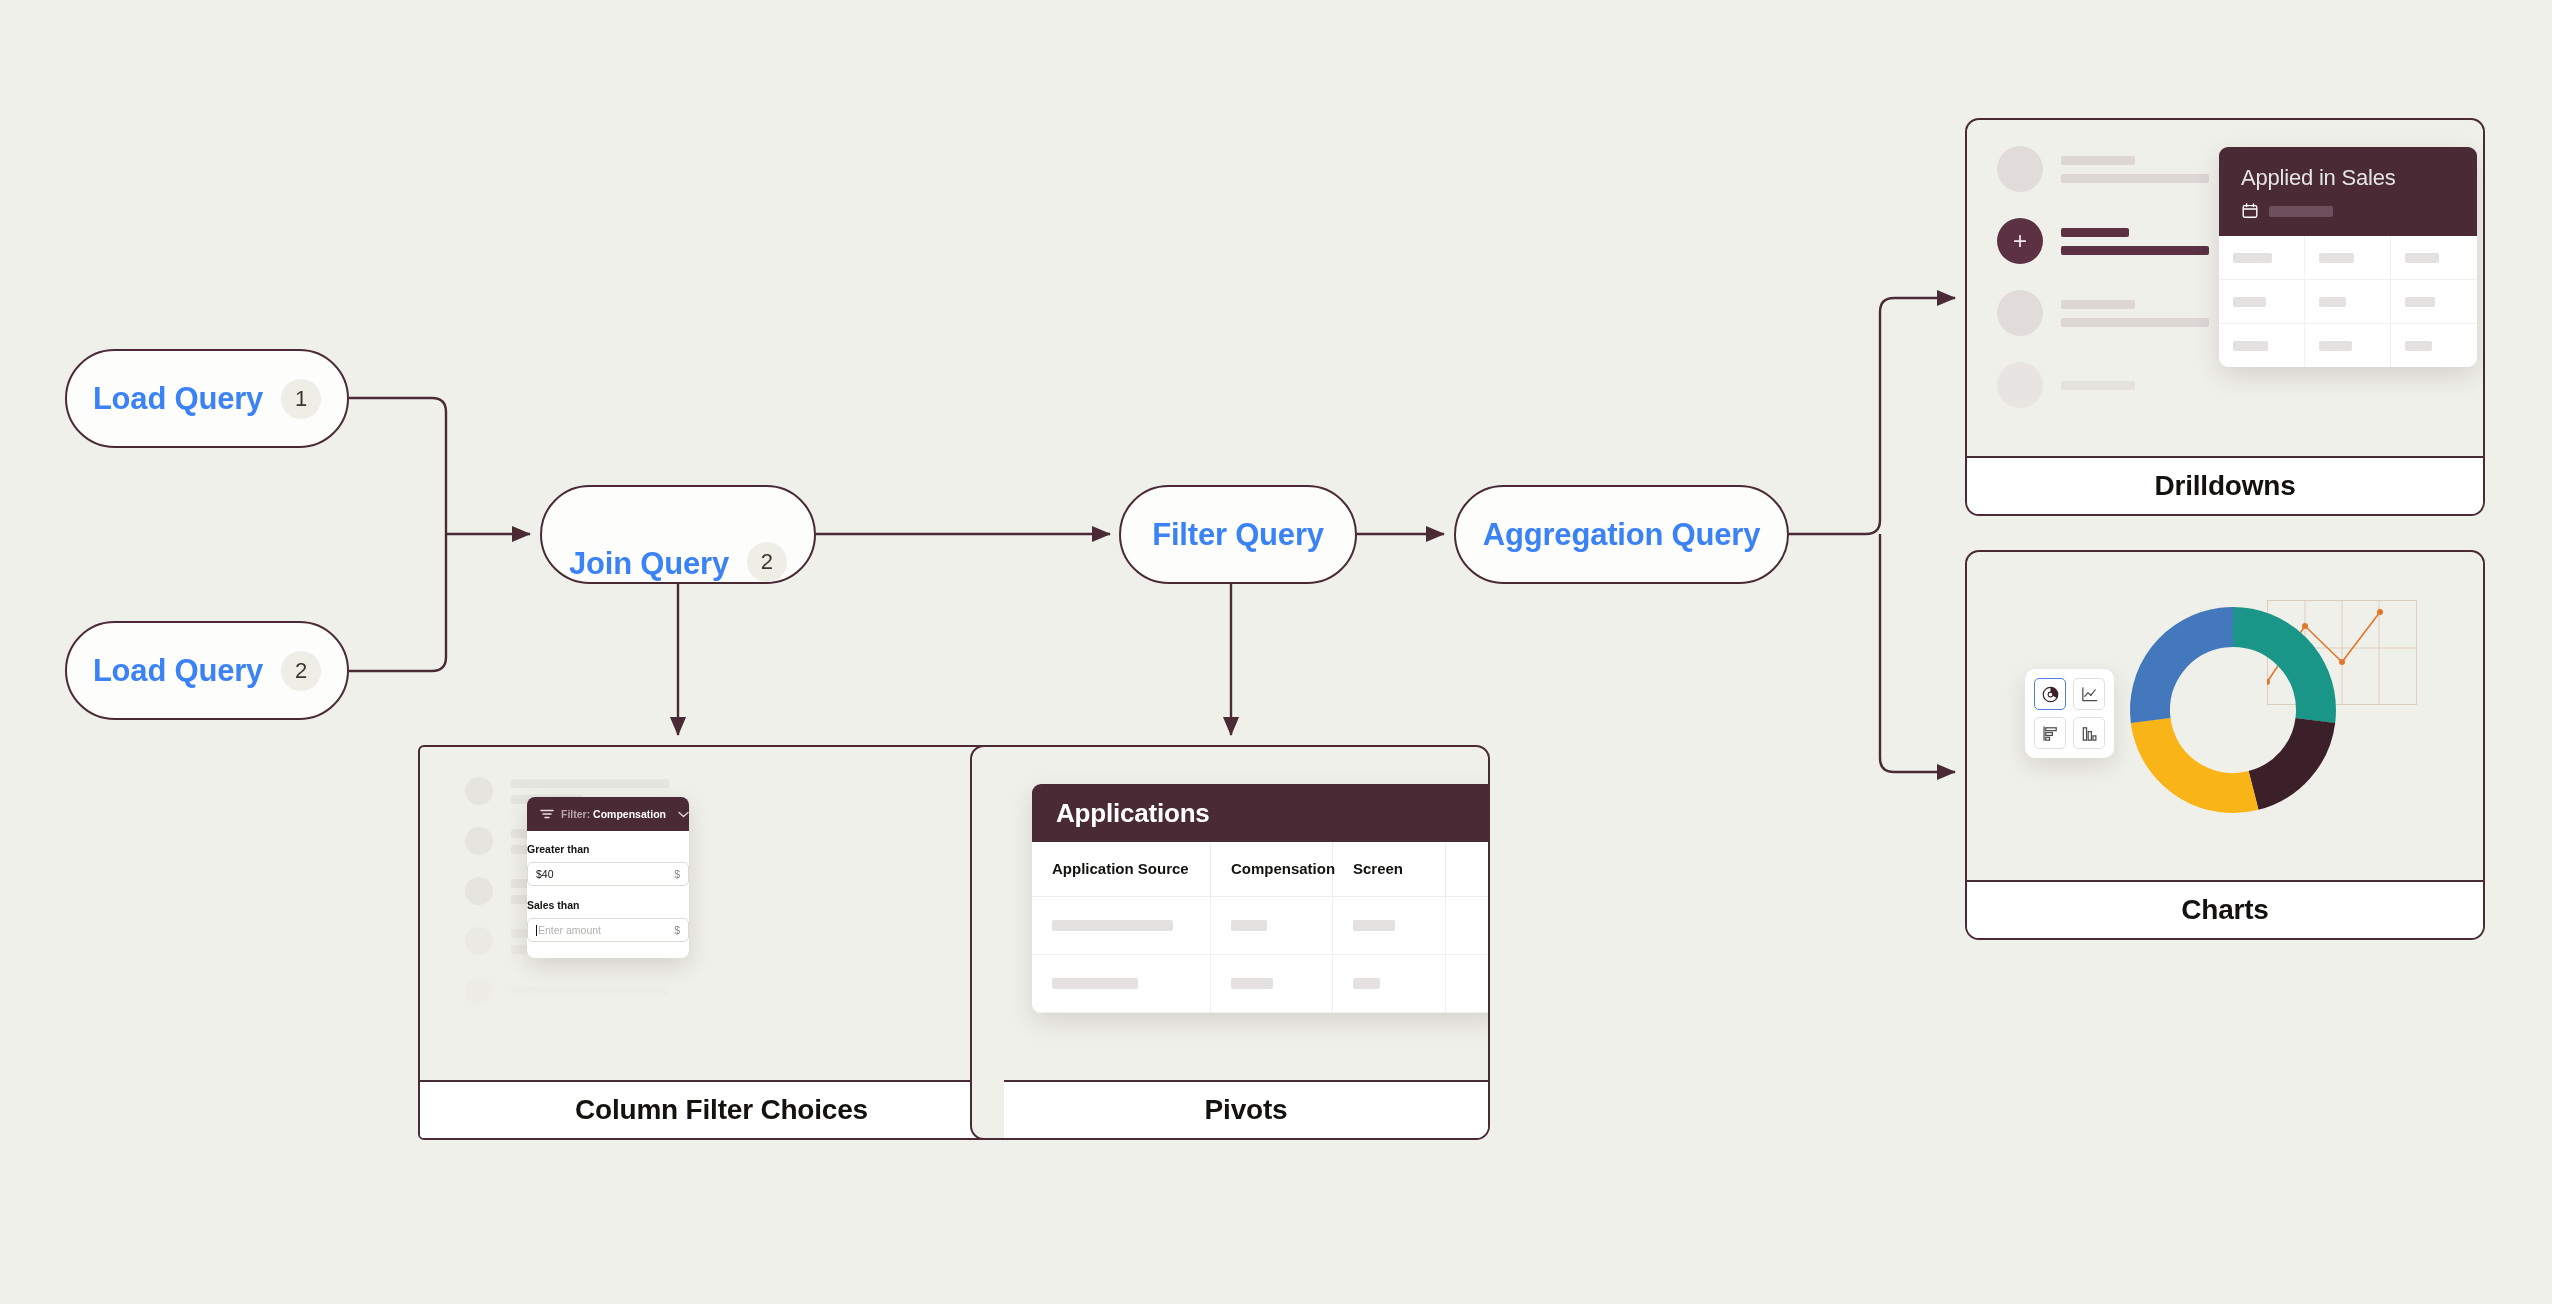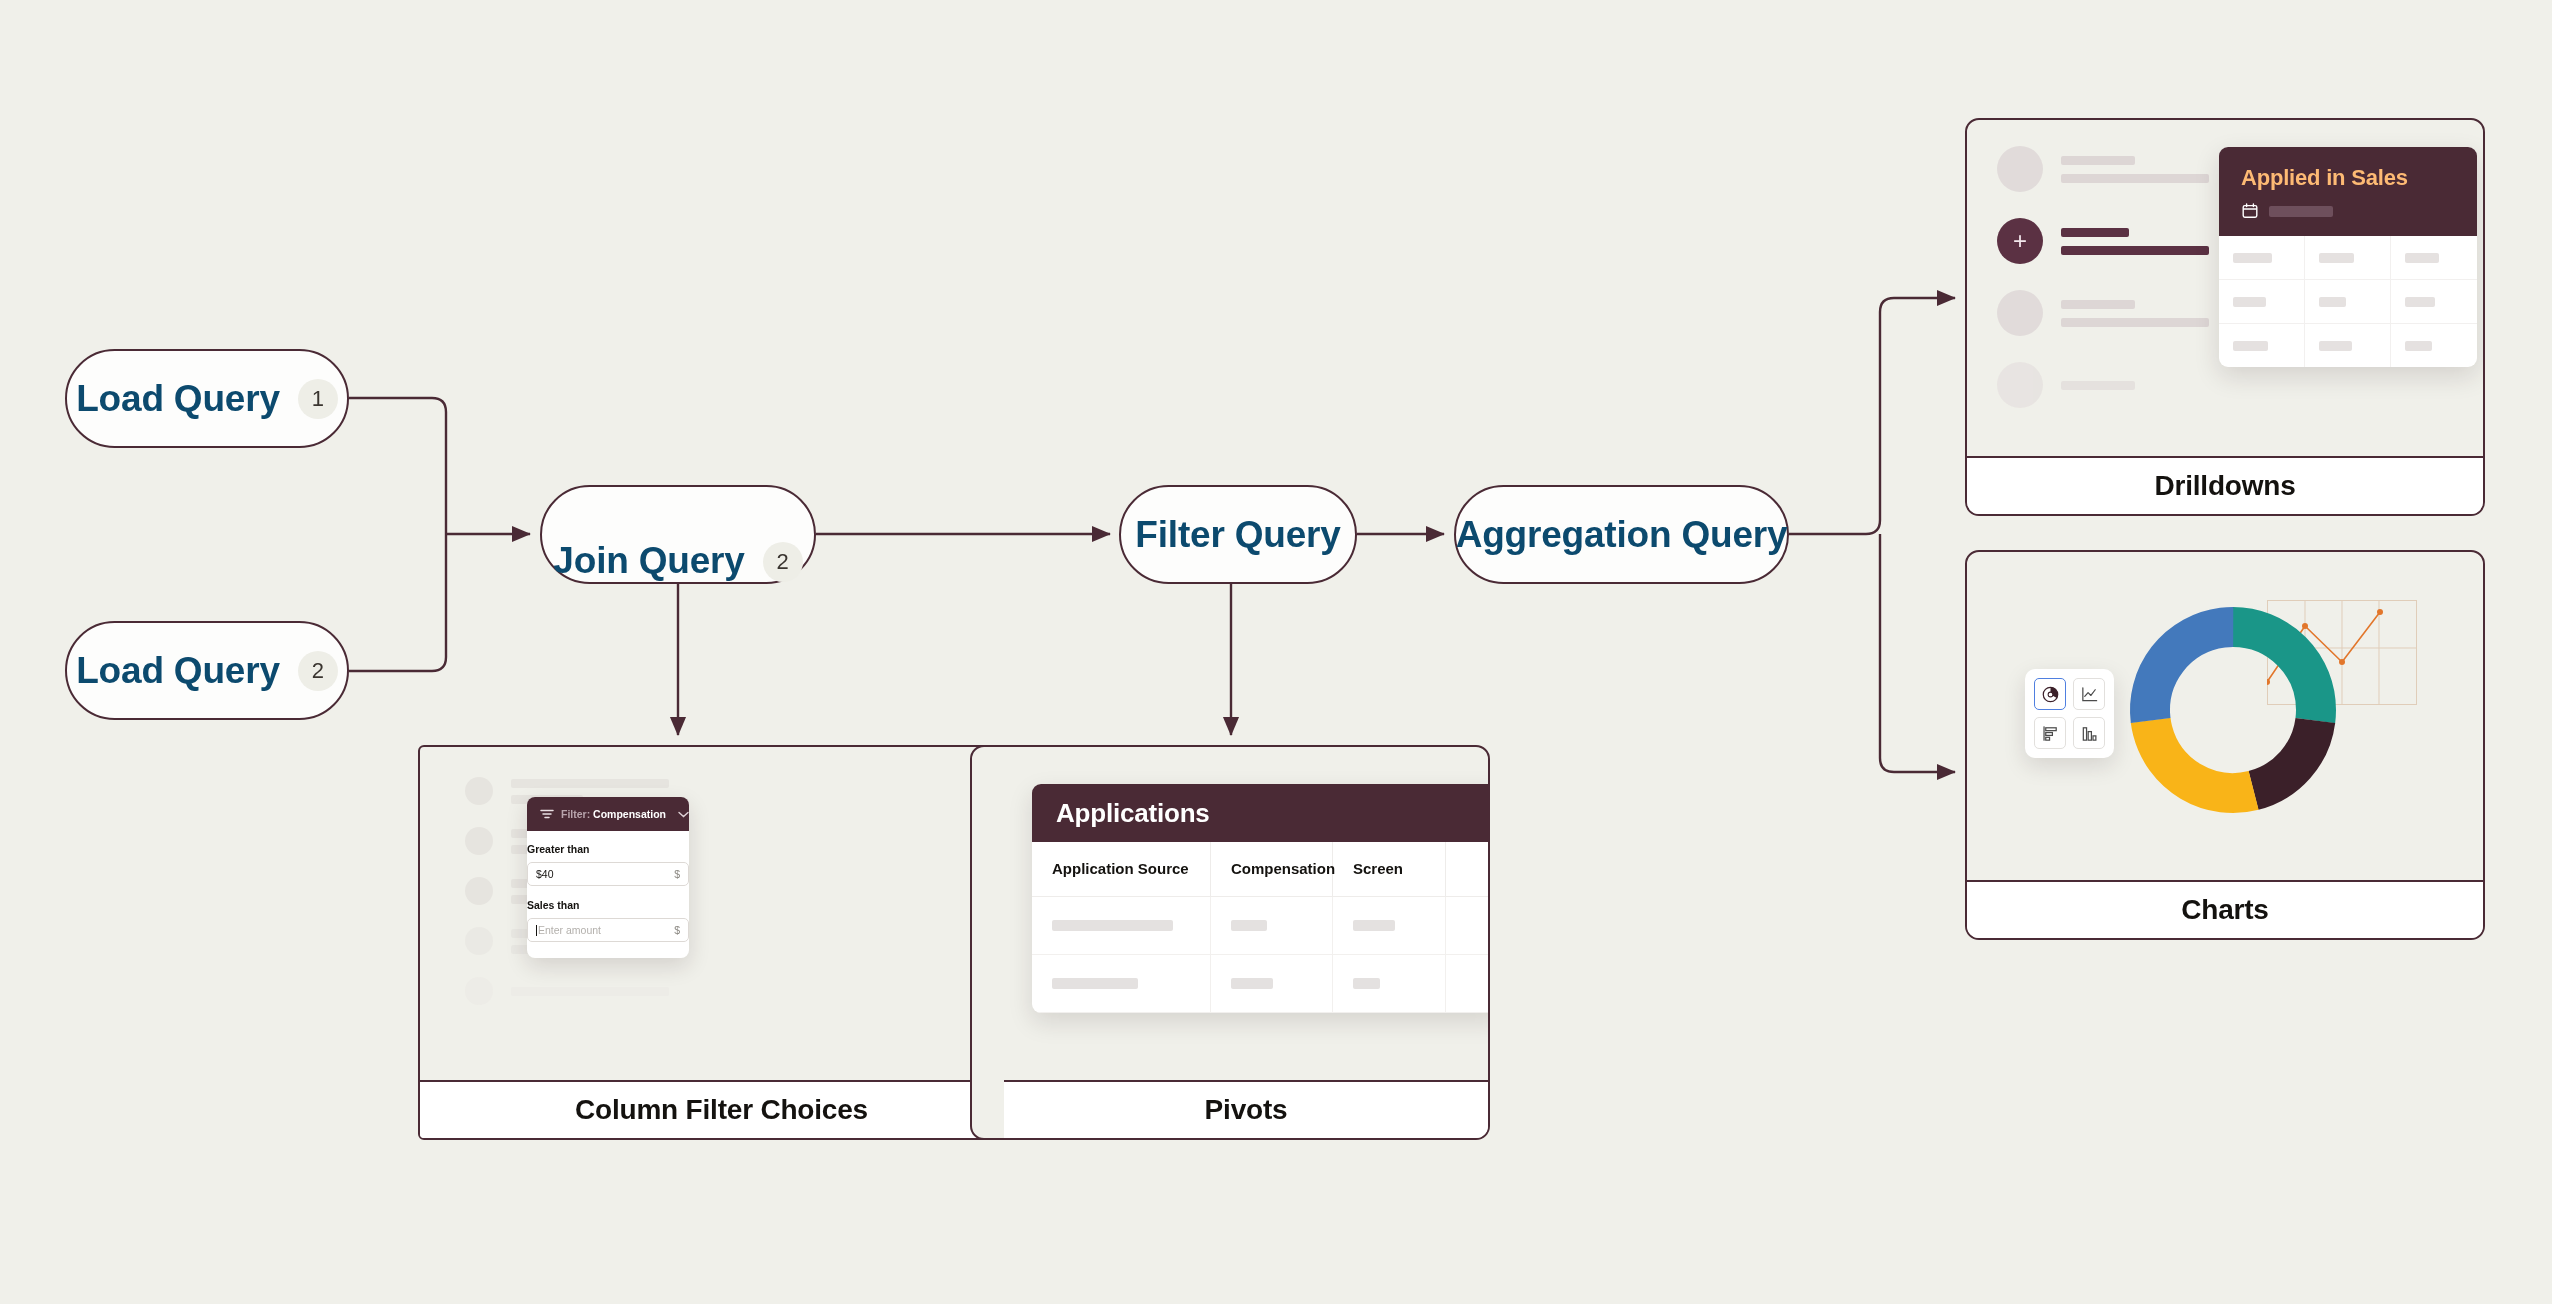--- a/index.html
+++ b/index.html
@@ -18,21 +18,21 @@
   .node {
     position: absolute;
     background: #fdfdfc;
     border: 2.2px solid #4a2a35;
     border-radius: 999px;
     display: flex; align-items: center; justify-content: center;
     gap: 18px;
     padding: 0 34px;
   }
   .node-label {
-    font-size: 37px; font-weight: 600; color: #0c4a6e;
+    font-size: 31px; font-weight: 600; color: #3b82f6;
     letter-spacing: -0.2px; white-space: nowrap;
   }
   .node-badge {
     width: 40px; height: 40px; border-radius: 50%;
     background: #eeeee7;
     display: flex; align-items: center; justify-content: center;
     font-size: 22px; font-weight: 500; color: #3a3530;
     flex: 0 0 auto;
   }
 
@@ -129,21 +129,21 @@
   .dd-bar { height: 9px; border-radius: 2px; background: #ddd6d5; }
   .dd-row.active .dd-bar { background: #5b3143; }
 
   .applied-card {
     position: absolute;
     border-radius: 9px; overflow: hidden;
     box-shadow: 0 9px 26px rgba(40,20,28,0.14);
     background: #fff;
   }
   .applied-header { background: #4a2a35; padding: 18px 22px 16px; }
-  .applied-title { font-size: 22px; font-weight: 700; color: #fdba74; letter-spacing: -0.2px; }
+  .applied-title { font-size: 22px; font-weight: 400; color: #e5e5e5; letter-spacing: -0.2px; }
   .applied-sub { display: flex; align-items: center; gap: 10px; margin-top: 11px; }
   .applied-sub-bar { width: 64px; height: 11px; border-radius: 2px; background: #6e4f5c; }
   .applied-grid { display: grid; grid-template-columns: 1fr 1fr 1fr; }
   .applied-cell {
     height: 44px; border-right: 1px solid #f2f0ef; border-bottom: 1px solid #f2f0ef;
     display: flex; align-items: center; padding: 0 14px;
   }
   .applied-cell .b { height: 10px; border-radius: 2px; background: #e5e1e0; }
   .applied-grid > div:nth-child(3n) { border-right: none; }
   .applied-grid > div:nth-child(n+7) { border-bottom: none; }

